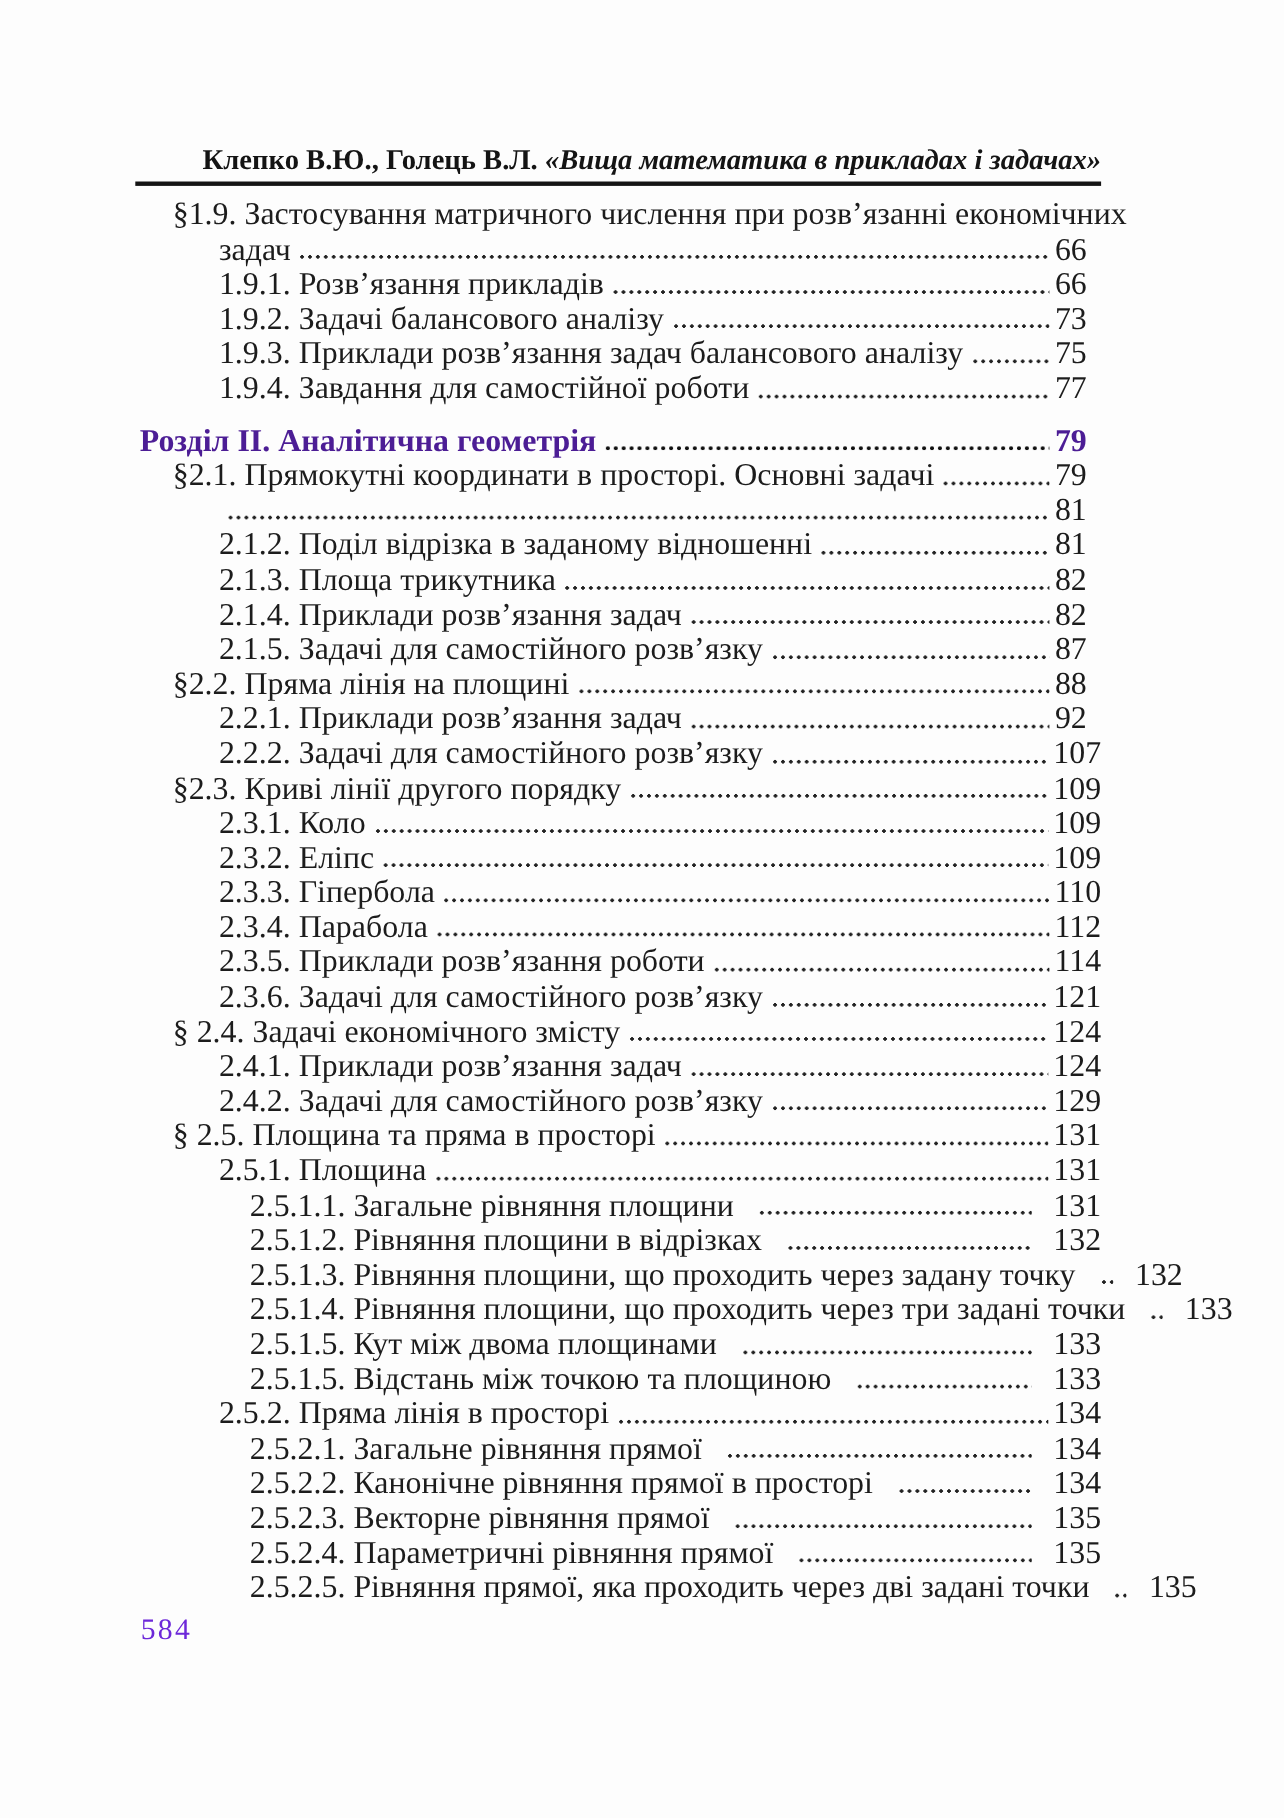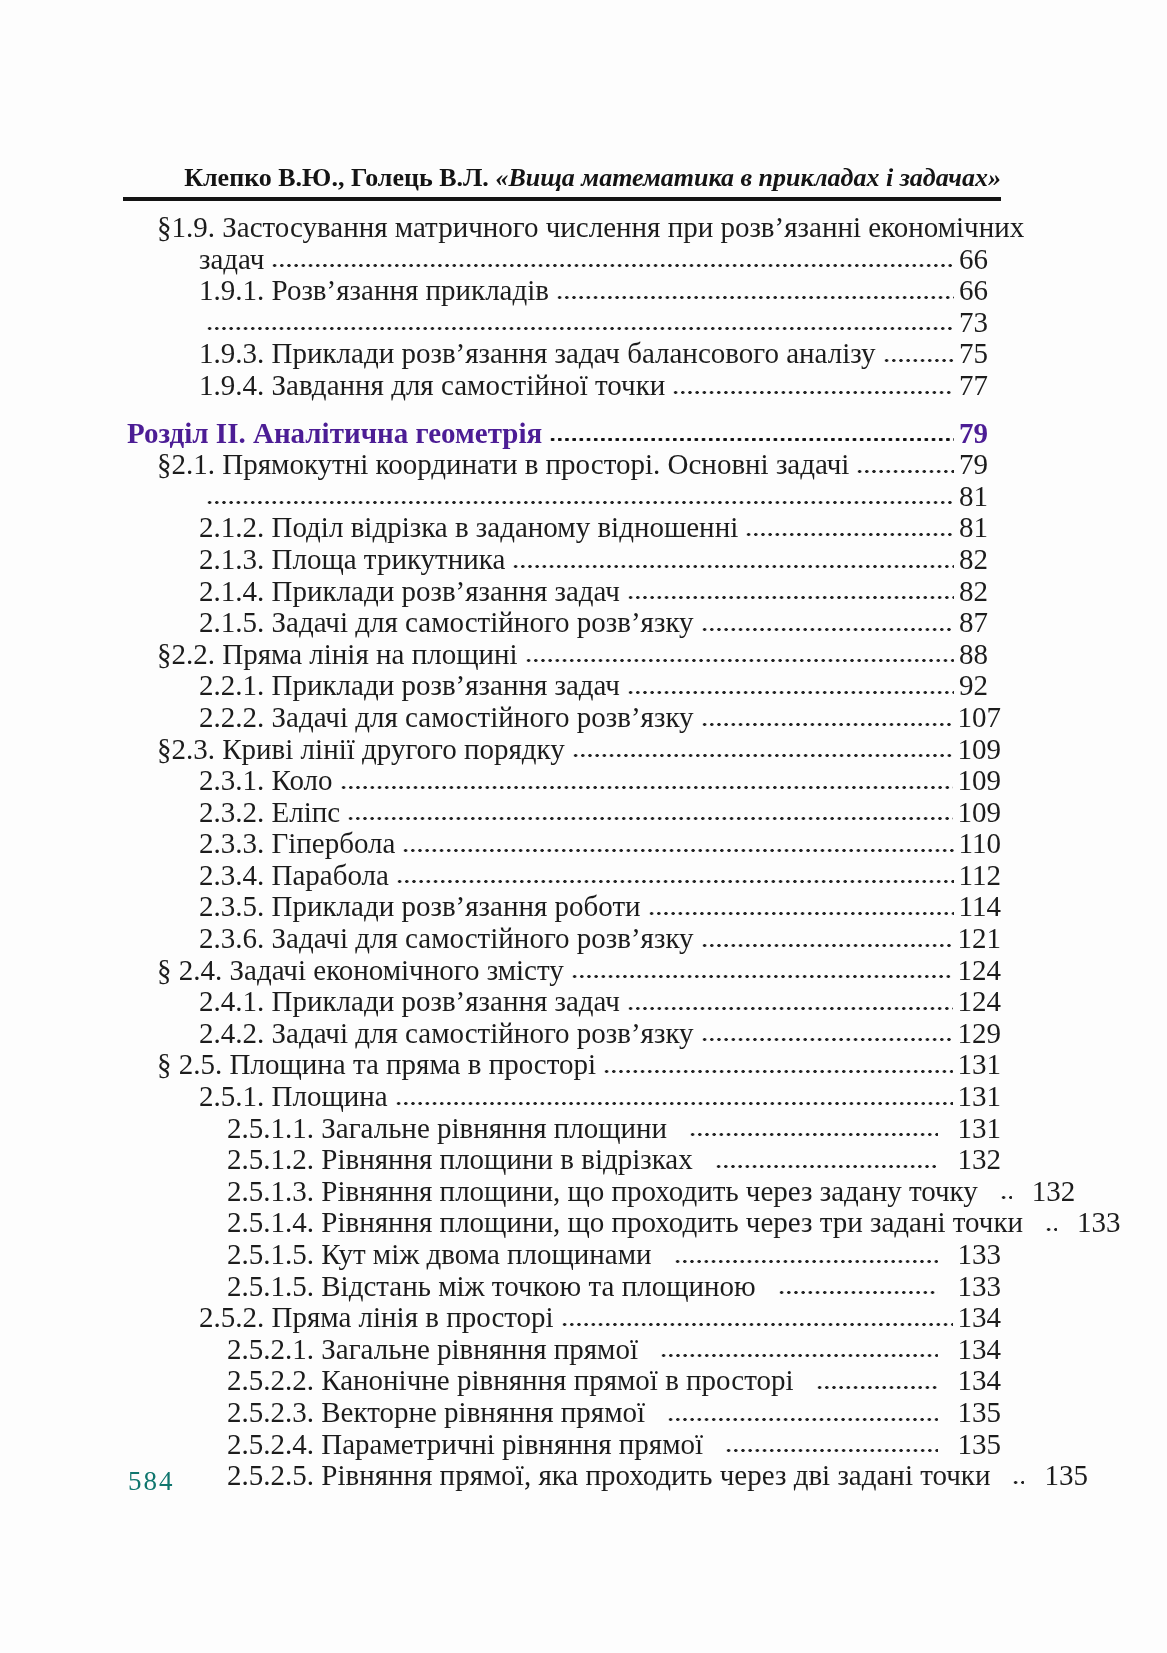--- a/index.html
+++ b/index.html
@@ -13,21 +13,20 @@
     font-family: "Liberation Serif", "DejaVu Serif", serif;
     color: #1c1c1c;
     overflow: hidden;
   }
 
   .content {
     position: absolute;
     left: 127px;
     top: 131px;
     width: 874px;
-    margin-top: 32px;
   }
 
   .header-line {
     text-align: right;
     font-size: 26px;
     font-weight: bold;
     line-height: 30px;
     white-space: nowrap;
     color: #141414;
   }
@@ -76,21 +75,21 @@
     min-width: 42px;
     text-align: left;
   }
 
   .footer {
     position: absolute;
     left: 128px;
     top: 1466px;
     font-size: 27px;
     letter-spacing: 2px;
-    color: #0f766e;
+    color: #6d28d9;
   }
 </style>
 </head>
 <body>
 
 <div class="page">
   <div class="content">
 
     <div class="header-line">
       <span class="authors">Клепко В.Ю., Голець В.Л.</span>
@@ -107,30 +106,31 @@
           <span class="t">задач</span>
           <span class="leader"></span>
           <span class="p">66</span>
         </div>
         <div class="row lvl2">
           <span class="t">1.9.1. Розв’язання прикладів</span>
           <span class="leader"></span>
           <span class="p">66</span>
         </div>
         <div class="row lvl2">
+          <span class="t">1.9.2. Задачі балансового аналізу</span>
           <span class="leader"></span>
           <span class="p">73</span>
         </div>
         <div class="row lvl2">
           <span class="t">1.9.3. Приклади розв’язання задач балансового аналізу</span>
           <span class="leader"></span>
           <span class="p">75</span>
         </div>
         <div class="row lvl2">
-          <span class="t">1.9.4. Завдання для самостійної точки</span>
+          <span class="t">1.9.4. Завдання для самостійної роботи</span>
           <span class="leader"></span>
           <span class="p">77</span>
         </div>
         <div class="row lvl0 bold gap">
           <span class="t">Розділ II. Аналітична геометрія</span>
           <span class="leader"></span>
           <span class="p">79</span>
         </div>
         <div class="row lvl1">
           <span class="t">§2.1. Прямокутні координати в просторі. Основні задачі</span>

